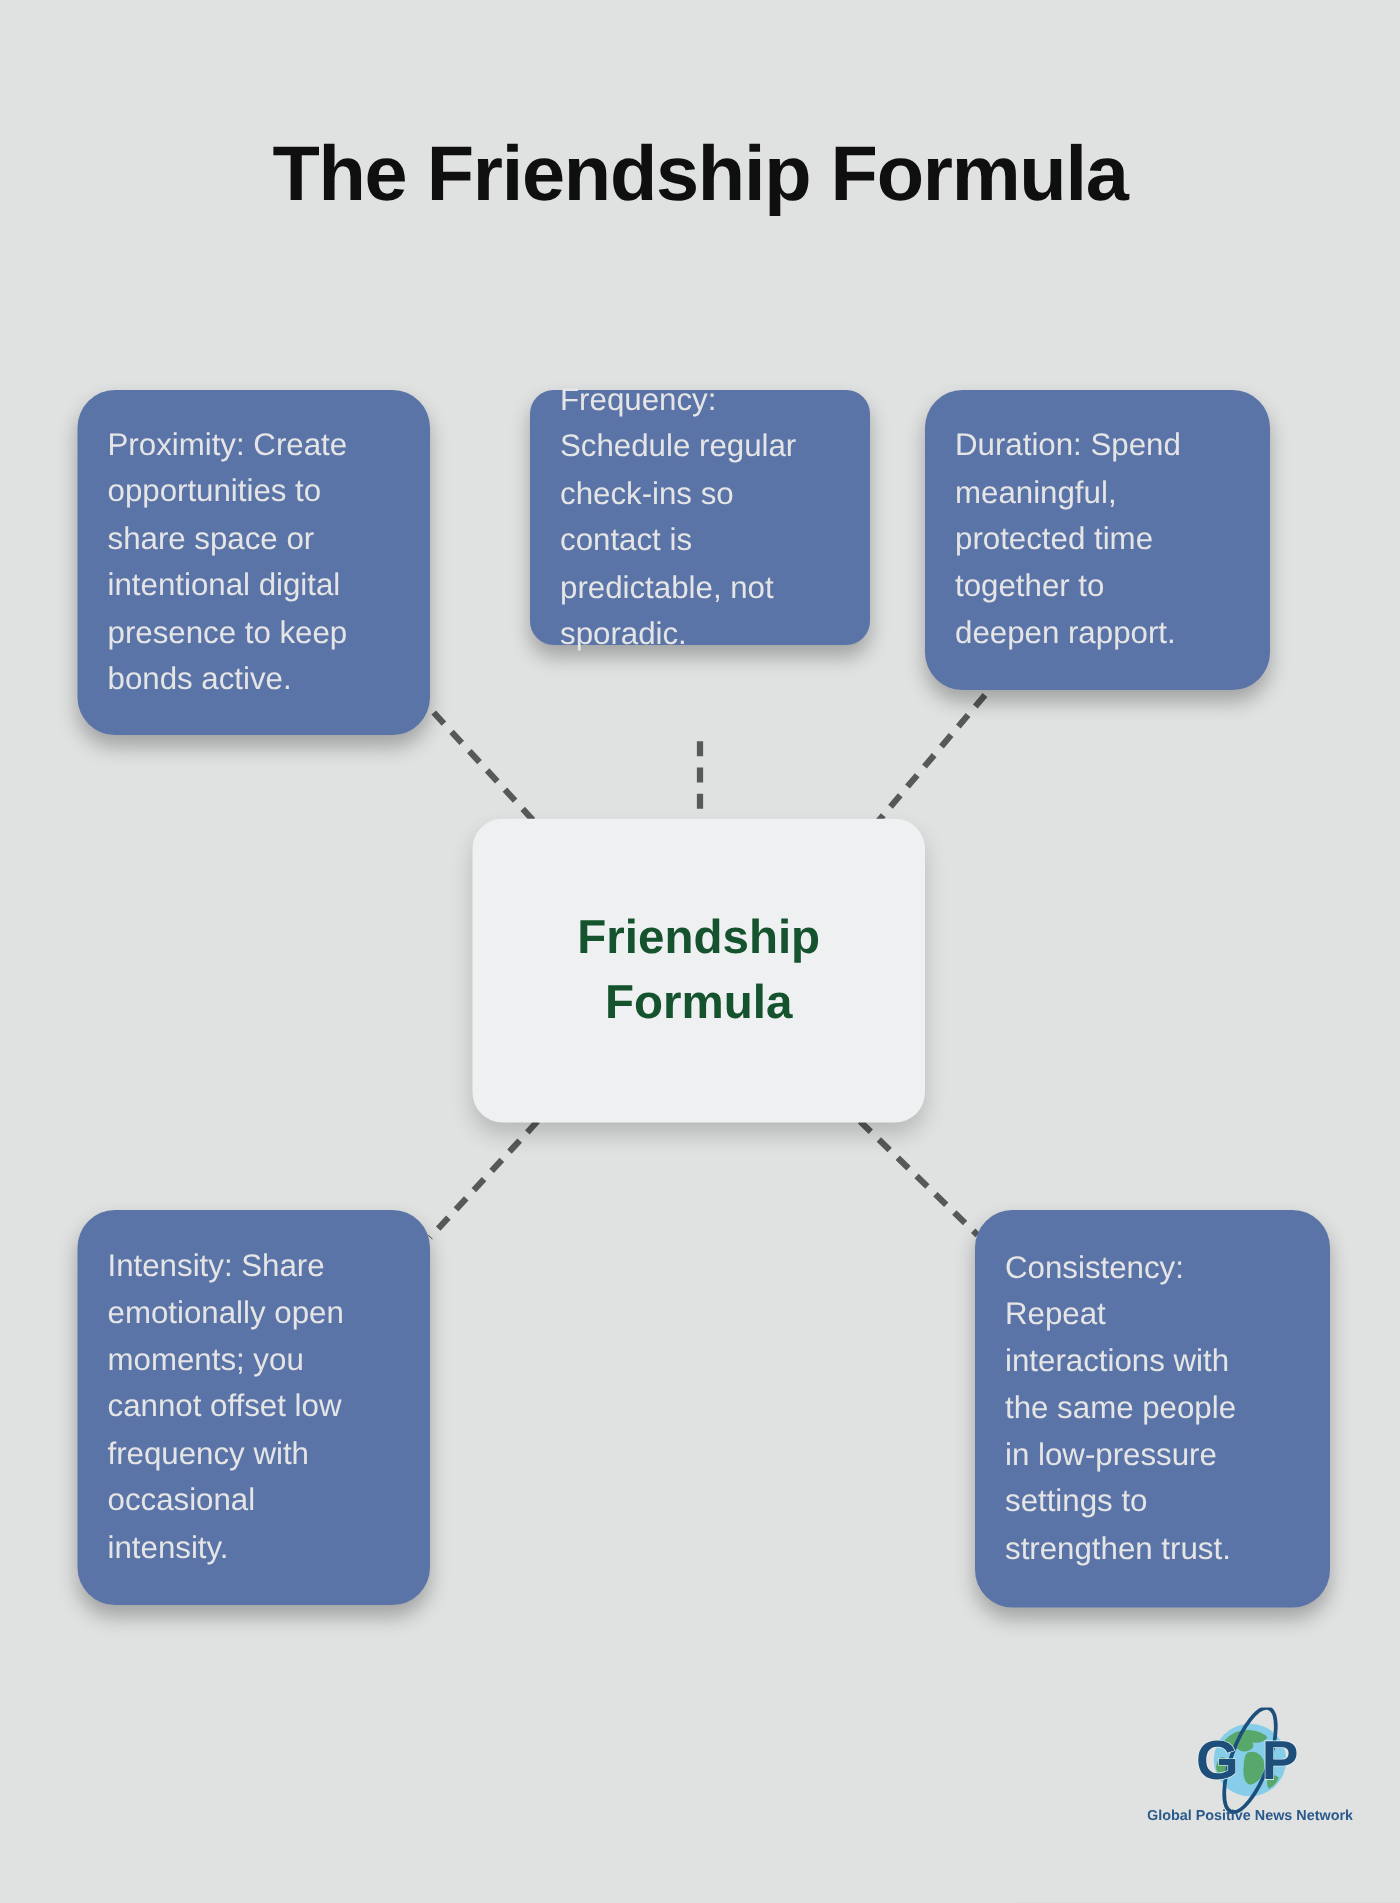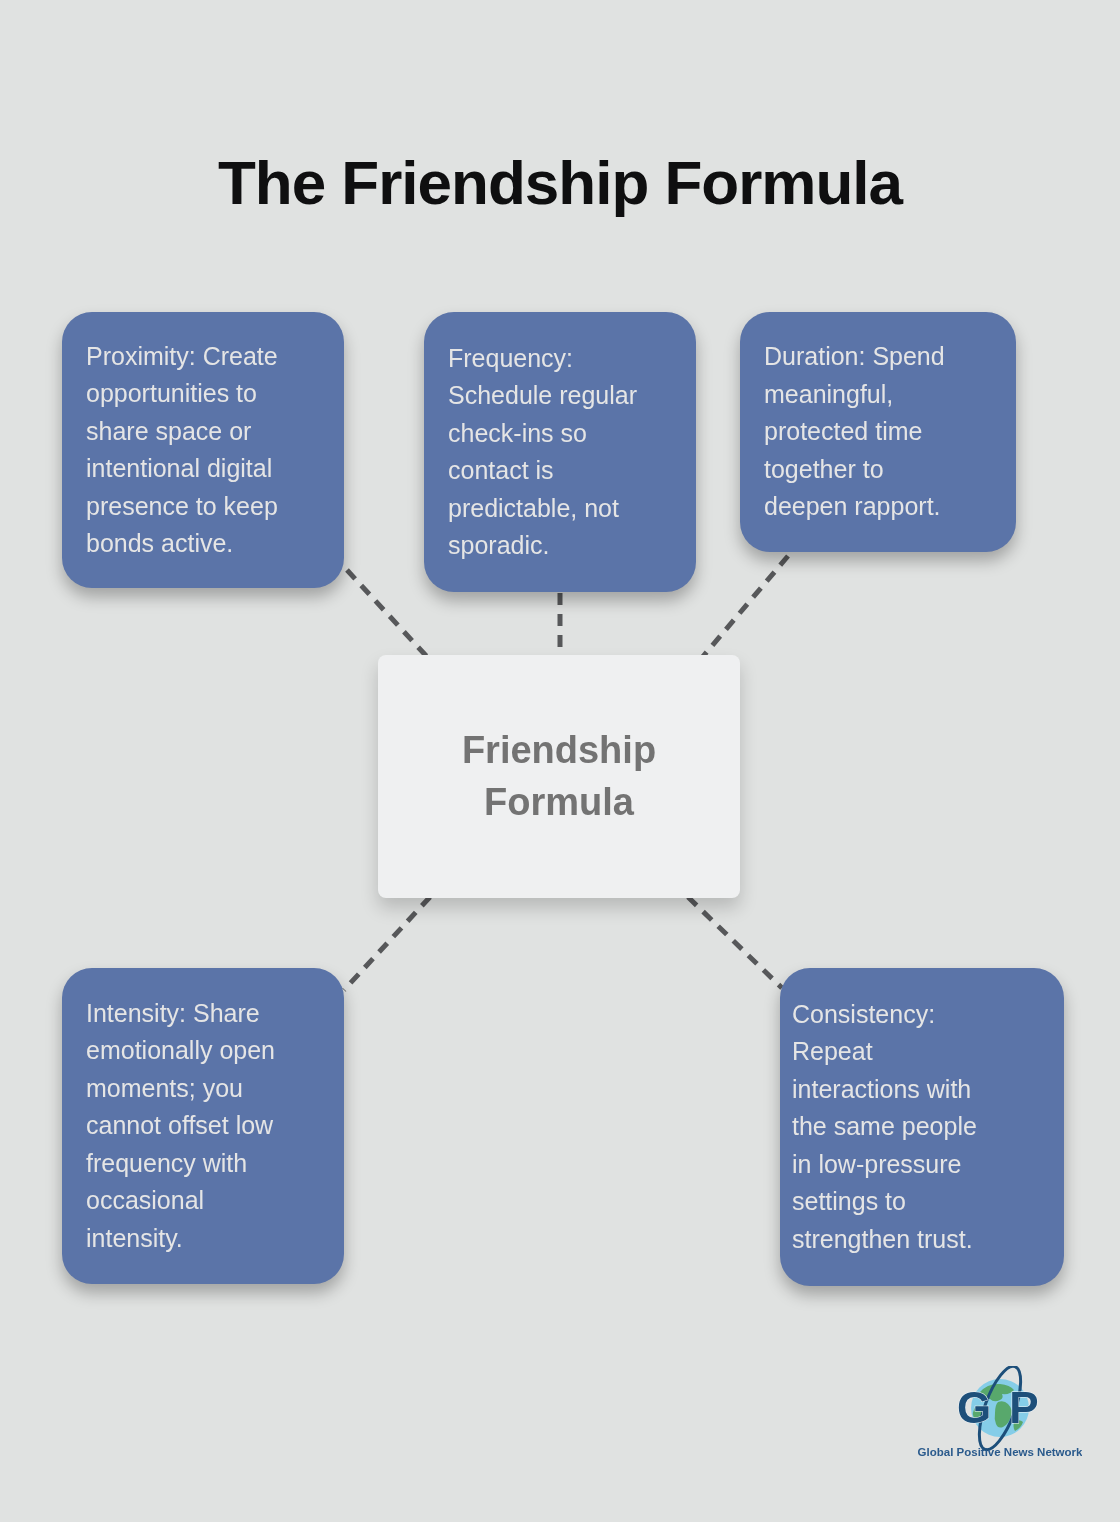--- a/index.html
+++ b/index.html
@@ -17,21 +17,20 @@
   }
   .page-title {
     position: absolute;
     left: 0; top: 104px;
     width: 100%;
     text-align: center;
     font-size: 62px;
     font-weight: 700;
     letter-spacing: -1px;
     color: #0f0f10;
-    margin-top: 43px;
   }
   #connectors {
     position: absolute;
     left: 0; top: 0;
     width: 1120px; height: 1522px;
     pointer-events: none;
   }
   .node {
     position: absolute;
     box-sizing: border-box;
@@ -40,39 +39,39 @@
     color: #e5e5e5;
     font-size: 25px;
     line-height: 1.5;
     padding: 26px 24px;
     white-space: pre-line;
     display: flex;
     align-items: center;
     box-shadow: 0 9px 16px rgba(0,0,0,0.28);
   }
   .node-proximity   { left: 62px;  top: 312px; width: 282px; height: 276px; }
-  .node-frequency   { left: 424px; top: 312px; width: 272px; height: 280px; }
+  .node-frequency   { left: 424px; top: 312px; width: 272px; height: 204px; border-radius: 19px; }
   .node-duration    { left: 740px; top: 312px; width: 276px; height: 240px; }
   .node-intensity   { left: 62px;  top: 968px; width: 282px; height: 316px; }
-  .node-consistency { left: 780px; top: 968px; width: 284px; height: 318px; padding-left: 12px; }
+  .node-consistency { left: 780px; top: 968px; width: 284px; height: 318px; }
   .center-node {
     position: absolute;
     left: 378px; top: 655px;
     width: 362px; height: 243px;
     box-sizing: border-box;
     background: #eff0f1;
-    border-radius: 8px;
+    border-radius: 24px;
     display: flex;
     align-items: center;
     justify-content: center;
     text-align: center;
     font-size: 38px;
     font-weight: 700;
     line-height: 1.35;
-    color: #737373;
+    color: #14532d;
     white-space: pre-line;
     box-shadow: 0 10px 18px rgba(0,0,0,0.18);
   }
   .logo {
     position: absolute;
     left: 918px; top: 1366px;
     width: 164px; height: 96px;
   }
 </style>
 </head>

